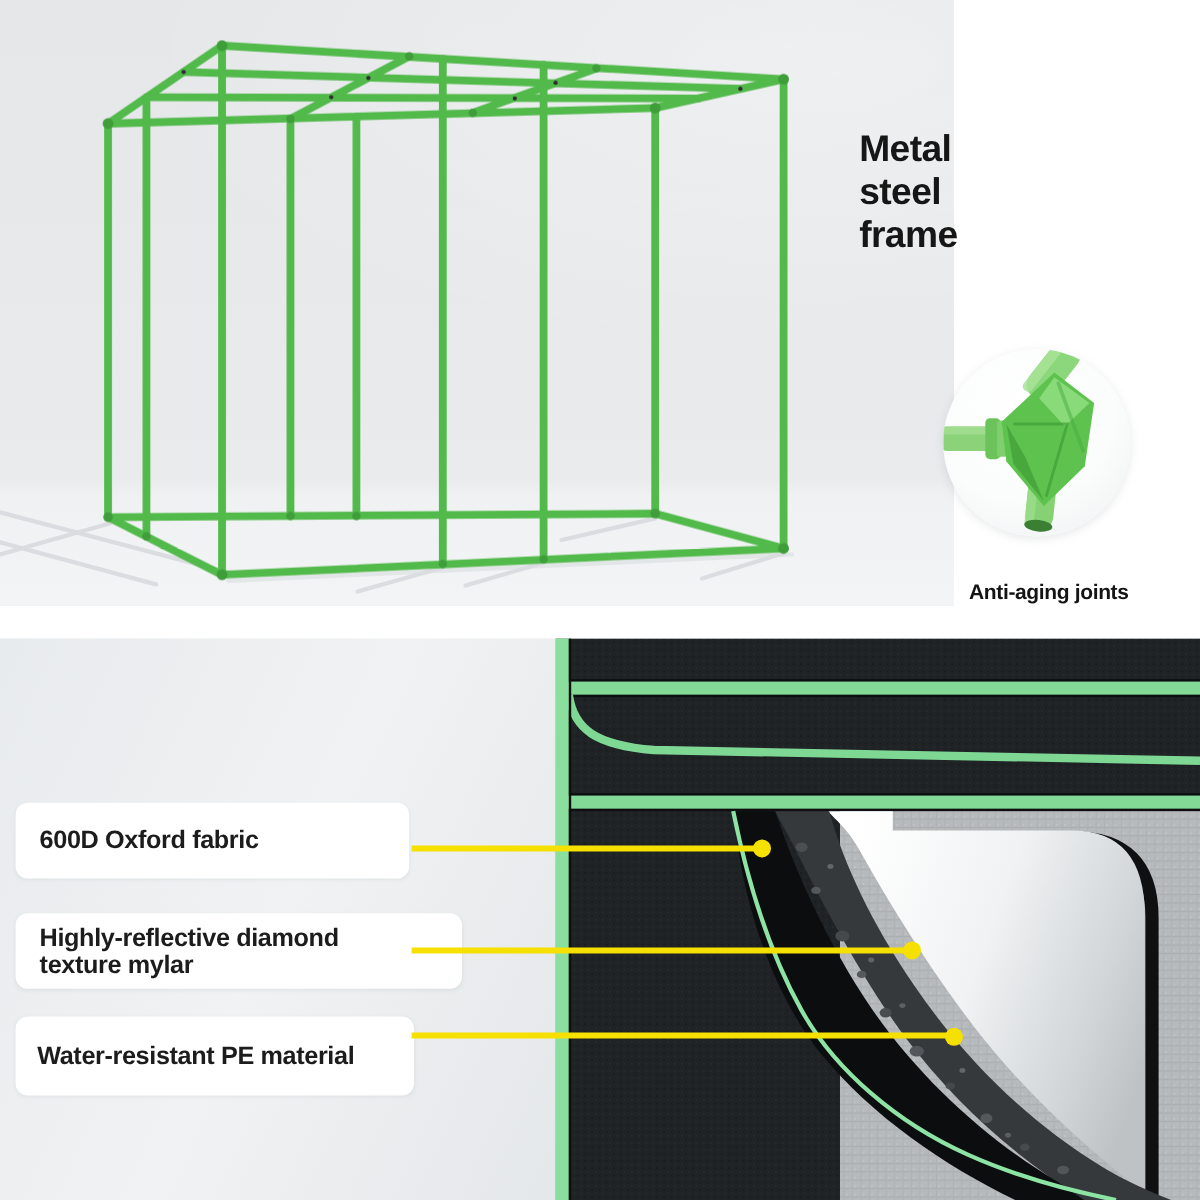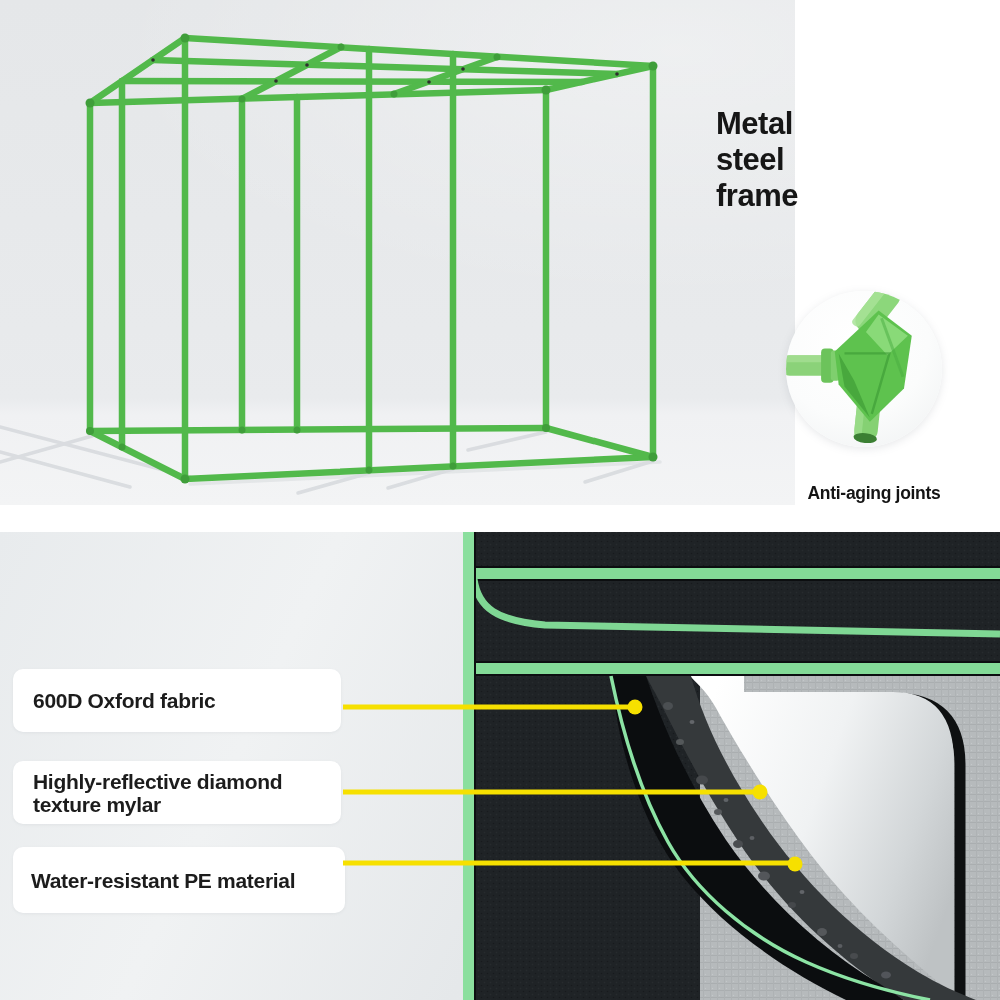--- a/index.html
+++ b/index.html
@@ -26,21 +26,21 @@
   
   .bottom-section{position:absolute;left:0;top:532px;width:1000px;height:468px;
     background:linear-gradient(115deg,#e8ebed 0%,#f0f2f3 28%,#e5e8ea 55%,#edeff1 82%,#e9eced 100%);}
   .tent-svg{position:absolute;left:463px;top:0;z-index:1;}
   .callout-svg{position:absolute;left:0;top:0;z-index:4;}
   .label-card{position:absolute;z-index:3;background:#ffffff;border-radius:10px;
     display:flex;align-items:center;box-shadow:0 1px 3px rgba(140,150,158,.12);}
   .label-card span{display:block;padding-left:20px;font-size:21px;font-weight:700;
     letter-spacing:-.3px;color:#1c1c1c;line-height:23px;white-space:pre-line;}
   .card-1{left:13px;top:137px;width:328px;height:63px;align-items:center;}
-  .card-2{left:13px;top:229px;width:328px;height:63px;}
+  .card-2{left:13px;top:229px;width:372px;height:63px;}
   .card-3{left:13px;top:315px;width:332px;height:66px;}
   .card-3 span{white-space:nowrap;padding-left:18px;}
 </style>
 </head>
 <body>
 
 <div class="stage">
 
   <section class="top-section">
 

